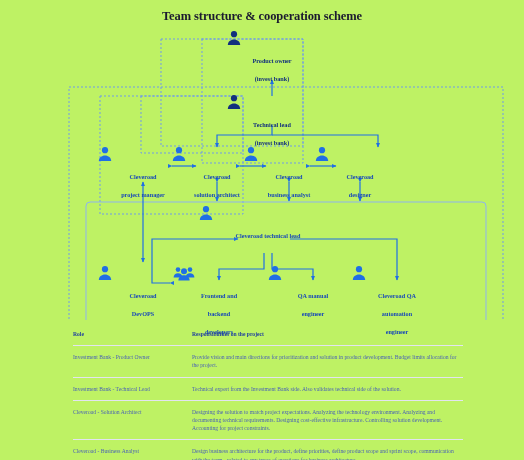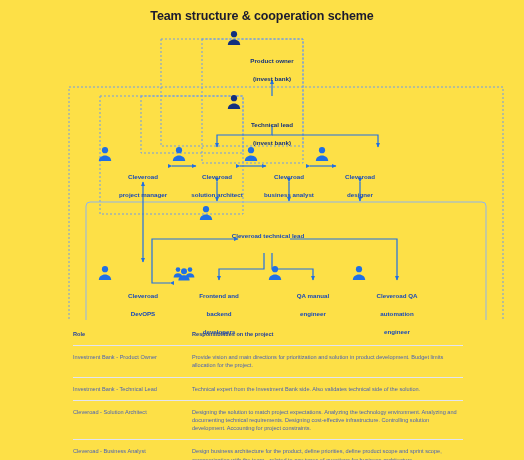--- a/index.html
+++ b/index.html
@@ -7,21 +7,22 @@
     width: 524px;
     height: 460px;
     background: #f7f7fc;
     font-family: "Liberation Sans", sans-serif;
     overflow: hidden;
   }
   #root {
     position: relative;
     width: 524px;
     height: 460px;
-    background: #fde047;
+    background: #bef264;
+    font-family: Liberation Serif, serif;
   }
 
   
   .page-title {
     position: absolute;
     top: 9px; left: 0; width: 524px;
     text-align: center;
     font-size: 12.5px;
     font-weight: bold;
     color: #1b1b2f;

